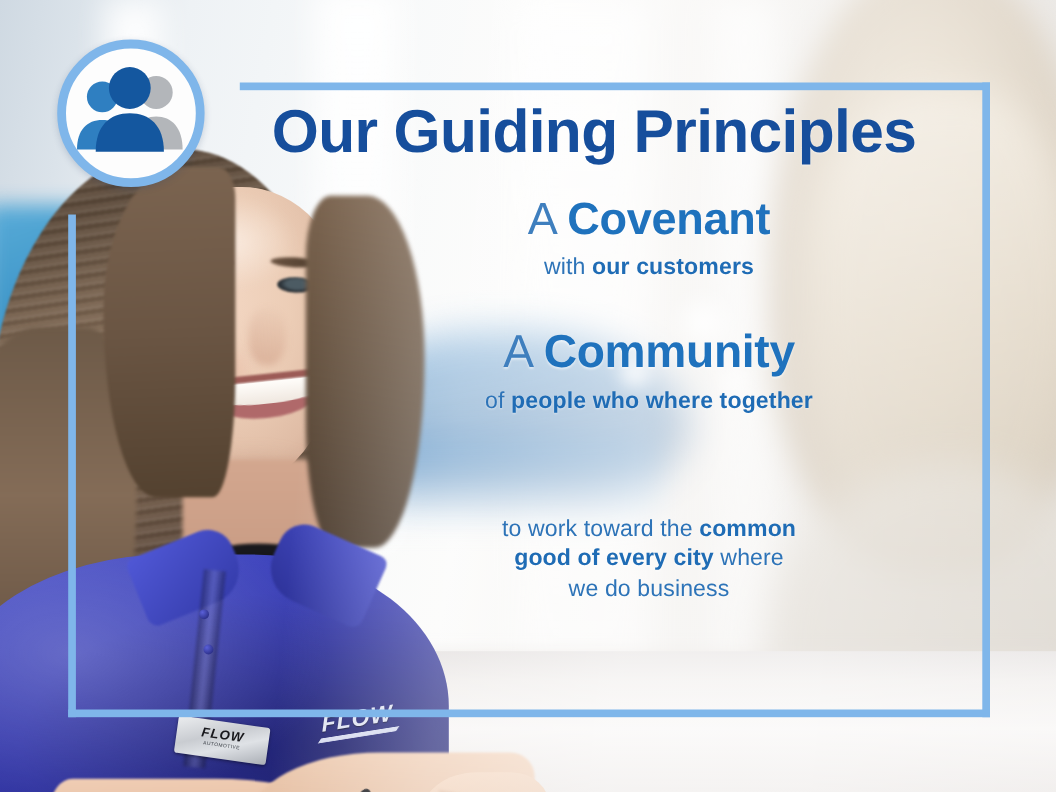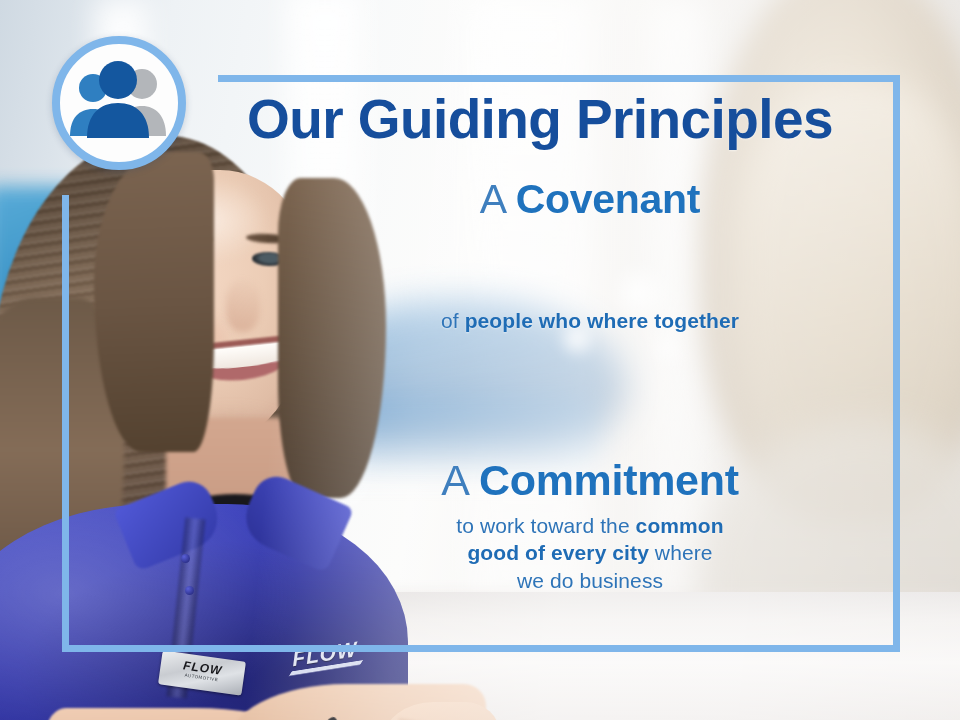--- a/index.html
+++ b/index.html
@@ -481,27 +481,28 @@
     </svg>
   </div>
 
   <div class="content">
     <div class="headline">Our Guiding Principles</div>
 
     <div class="principle pr-1">
       <div class="p-title">
         <span class="lead">A </span><span class="key">Covenant</span>
       </div>
+      <div class="p-sub"><span>with </span><b>our customers</b></div>
     </div>
 
     <div class="principle pr-2">
+      <div class="p-title">
+        <span class="lead">A </span><span class="key">Community</span>
+      </div>
       <div class="p-sub"><span>of </span><b>people who where together</b><br></div>
     </div>
 
     <div class="principle pr-3">
-      <div class="p-title">
-        <span class="lead">A </span><span class="key">Commitment</span>
-      </div>
       <div class="p-sub"><span>to work toward the </span><b>common</b><br><b>good of every city</b><span> where</span><br><span>we do business</span></div>
     </div>
   </div>
 
 </div>
 
 </body></html>

